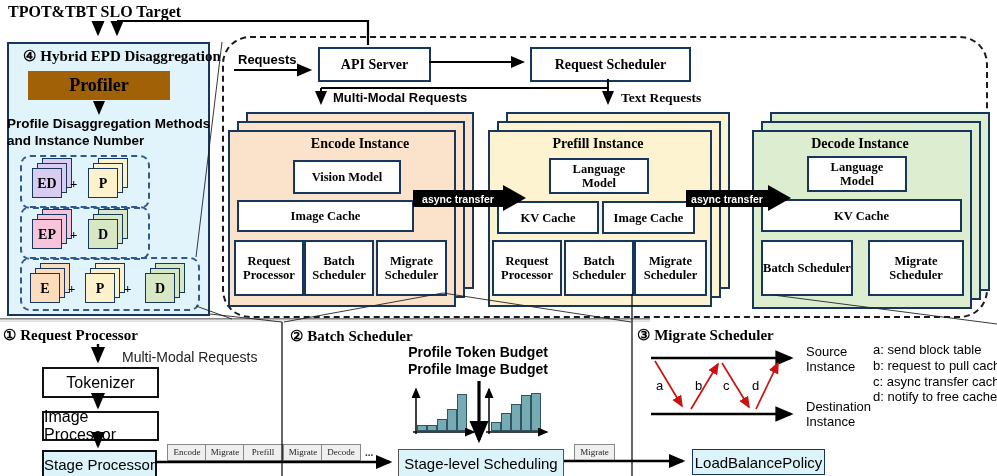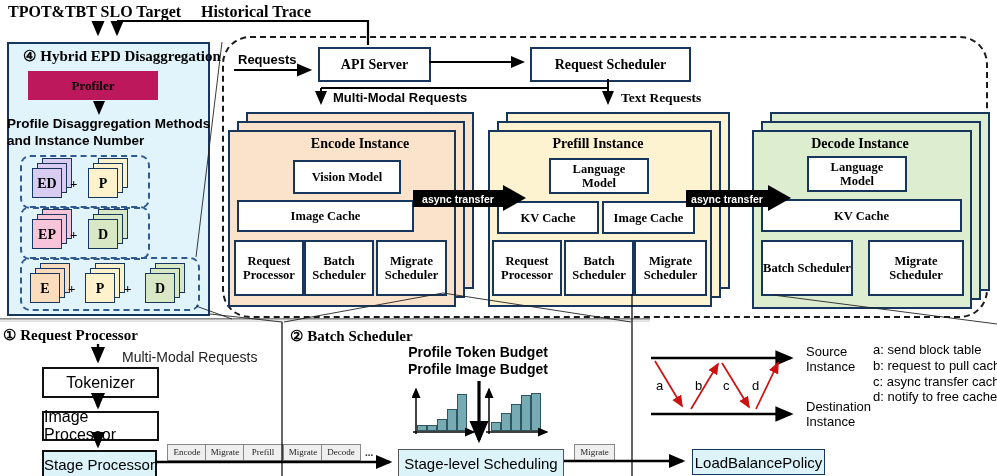--- a/index.html
+++ b/index.html
@@ -47,25 +47,24 @@
           border:2.5px dashed #1a1a1a;border-radius:28px;z-index:1;box-sizing:border-box;}
 </style>
 </head>
 <body>
 
 <div id="canvas">
 
   <div id="cluster-border"></div>
 
   <div class="abs serifb" style="left:8px;top:3px;font-size:16px;">TPOT&amp;TBT SLO Target</div>
-  <div class="abs serifb" style="left:201px;top:3px;font-size:16px;">Historical Trace</div>
 
   <div id="hybrid"></div>
   <div class="abs serifb" style="left:7px;top:47px;width:230px;text-align:center;font-size:15px;z-index:3;">④ Hybrid EPD Disaggregation</div>
-  <div class="abs serifb" style="left:28px;top:71px;width:130px;height:29px;background:#be185d;text-align:center;line-height:29px;font-size:13px;z-index:3;">Profiler</div>
+  <div class="abs serifb" style="left:28px;top:71px;width:142px;height:29px;background:#a16207;text-align:center;line-height:29px;font-size:18px;z-index:3;">Profiler</div>
   <div class="abs sansb" style="left:7px;top:116px;font-size:13.5px;line-height:16.5px;z-index:3;">
     <div>Profile Disaggregation Methods</div>
     <div>and Instance Number</div>
   </div>
 
   <div class="dgroup" style="left:20px;top:155px;width:126px;height:50px;"></div>
   <div class="dgroup" style="left:20px;top:206px;width:126px;height:50px;"></div>
   <div class="dgroup" style="left:20px;top:257px;width:176px;height:50px;"></div>
 
   <div class="card" style="left:42px;top:158px;background:#d8ccf0;"></div>
@@ -163,20 +162,21 @@
   <div class="procbox cyan" style="left:398px;top:449px;width:164px;height:26px;font-size:15px;border-width:1.5px;border-color:#555;">Stage-level Scheduling</div>
 
   <div class="chip" style="left:167px;top:444px;width:38px;">Encode</div>
   <div class="chip" style="left:205px;top:444px;width:38px;">Migrate</div>
   <div class="chip" style="left:243px;top:444px;width:38px;">Prefill</div>
   <div class="chip" style="left:283px;top:444px;width:38px;">Migrate</div>
   <div class="chip" style="left:321px;top:444px;width:38px;">Decode</div>
   <div class="abs serifb" style="left:365px;top:446px;font-size:11px;color:#333;">...</div>
   <div class="chip" style="left:574px;top:444px;width:39px;">Migrate</div>
 
+  <div class="abs serifb" style="left:637px;top:326px;font-size:15px;">③ Migrate Scheduler</div>
   <div class="abs sans" style="left:656px;top:378px;font-size:13px;">a</div>
   <div class="abs sans" style="left:695px;top:378px;font-size:13px;">b</div>
   <div class="abs sans" style="left:723px;top:378px;font-size:13px;">c</div>
   <div class="abs sans" style="left:752px;top:378px;font-size:13px;">d</div>
   <div class="abs sans" style="left:806px;top:344px;font-size:13px;line-height:15px;">
     <div>Source</div>
     <div>Instance</div>
   </div>
   <div class="abs sans" style="left:806px;top:399px;font-size:13px;line-height:15px;">
     <div>Destination</div>

